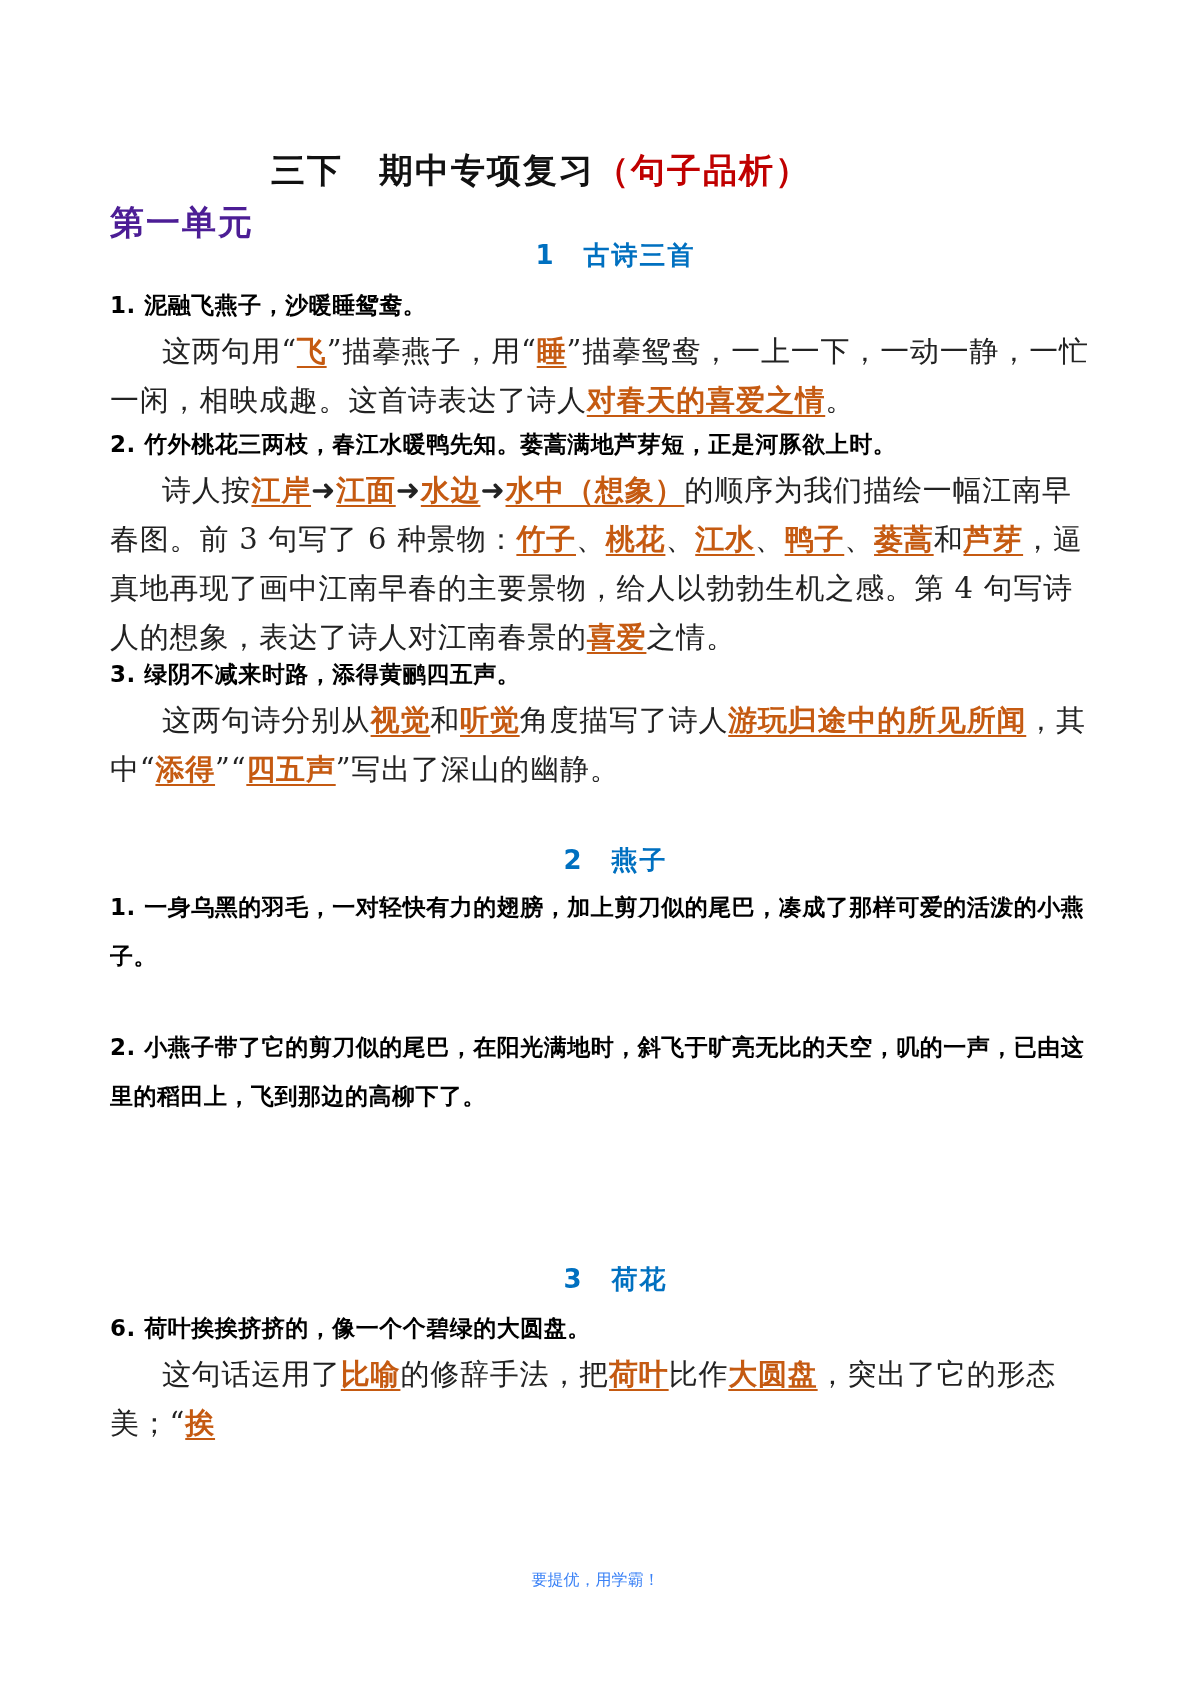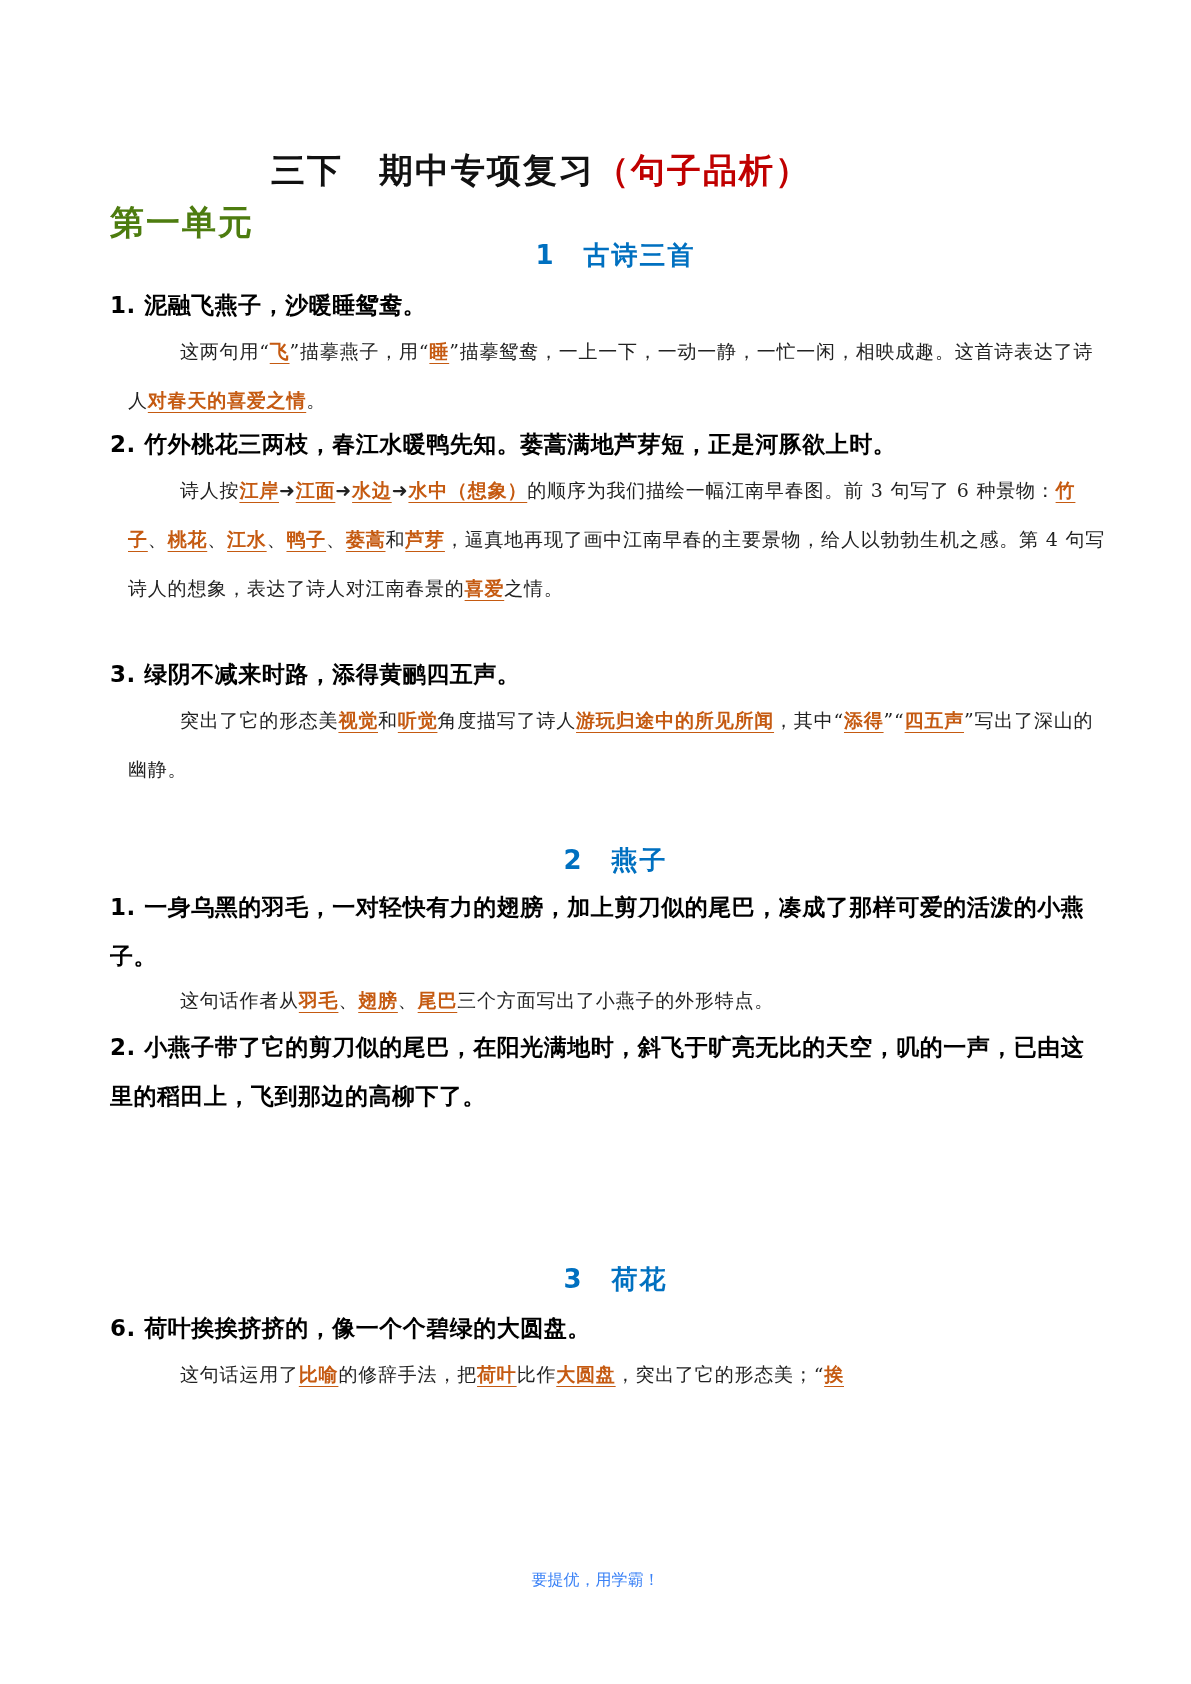--- a/index.html
+++ b/index.html
@@ -3,28 +3,28 @@
 <meta charset="utf-8">
 <style>
   html, body { margin: 0; padding: 0; background: #ffffff; }
   body { width: 1191px; height: 1684px; position: relative; overflow: hidden;
          font-family: "DejaVu Serif", "Liberation Serif", serif; color: #111; }
   .page { position: absolute; left: 0; top: 0; width: 1191px; height: 1684px; }
   .title { position: absolute; top: 148px; left: 0; width: 1082px; text-align: center;
            font-size: 34px; font-weight: bold; letter-spacing: 2px; color: #111; }
   .title .red { color: #c00000; }
   .unit { position: absolute; top: 200px; left: 110px; font-size: 34px; font-weight: bold;
-          color: #4d7c0f; letter-spacing: 2px; }
+          color: #4c1d95; letter-spacing: 2px; }
   .lesson { position: absolute; left: 0; width: 1191px; text-align: center;
             font-family: "DejaVu Sans", "Liberation Sans", sans-serif;
             font-size: 26px; font-weight: bold; color: #0070c0; letter-spacing: 2px; padding-left: 20px; }
   .q { position: absolute; left: 110px; width: 980px;
        font-family: "DejaVu Sans", "Liberation Sans", sans-serif;
        font-size: 23px; font-weight: bold; line-height: 49px; color: #000000; letter-spacing: 0.5px; }
-  .a { position: absolute; left: 128px; width: 980px; font-size: 19px; line-height: 49px;
+  .a { position: absolute; left: 110px; width: 980px; font-size: 29px; line-height: 49px;
        color: #222; text-indent: 52px; letter-spacing: 0.8px; }
   .hl { color: #c55a11; font-weight: bold; text-decoration: underline;
         text-decoration-color: #c55a11; text-underline-offset: 5px; }
   .footer { position: absolute; top: 1570px; left: 0; width: 1191px; text-align: center;
             font-size: 16px; color: #3b82f6; }
 </style>
 </head>
 <body>
 
 <div class="page">
@@ -32,25 +32,24 @@
     <span>三下　期中专项复习</span><span class="red">（句子品析）</span>
   </div>
   <div class="unit">第一单元</div>
 
   <div class="lesson" style="top:238px">1　古诗三首</div>
   <div class="q" style="top:281px">1. 泥融飞燕子，沙暖睡鸳鸯。</div>
   <div class="a" style="top:327px"><span>这两句用“</span><span class="hl">飞</span><span>”描摹燕子，用“</span><span class="hl">睡</span><span>”描摹鸳鸯，一上一下，一动一静，一忙一闲，相映成趣。这首诗表达了诗人</span><span class="hl">对春天的喜爱之情</span><span>。</span></div>
   <div class="q" style="top:420px">2. 竹外桃花三两枝，春江水暖鸭先知。蒌蒿满地芦芽短，正是河豚欲上时。</div>
   <div class="a" style="top:466px"><span>诗人按</span><span class="hl">江岸</span><span>➜</span><span class="hl">江面</span><span>➜</span><span class="hl">水边</span><span>➜</span><span class="hl">水中（想象）</span><span>的顺序为我们描绘一幅江南早春图。前 3 句写了 6 种景物：</span><span class="hl">竹子</span><span>、</span><span class="hl">桃花</span><span>、</span><span class="hl">江水</span><span>、</span><span class="hl">鸭子</span><span>、</span><span class="hl">蒌蒿</span><span>和</span><span class="hl">芦芽</span><span>，逼真地再现了画中江南早春的主要景物，给人以勃勃生机之感。第 4 句写诗人的想象，表达了诗人对江南春景的</span><span class="hl">喜爱</span><span>之情。</span></div>
   <div class="q" style="top:650px">3. 绿阴不减来时路，添得黄鹂四五声。</div>
-  <div class="a" style="top:696px"><span>突出了它的形态美</span><span class="hl">视觉</span><span>和</span><span class="hl">听觉</span><span>角度描写了诗人</span><span class="hl">游玩归途中的所见所闻</span><span>，其中“</span><span class="hl">添得</span><span>”“</span><span class="hl">四五声</span><span>”写出了深山的幽静。</span></div>
+  <div class="a" style="top:696px"><span>这两句诗分别从</span><span class="hl">视觉</span><span>和</span><span class="hl">听觉</span><span>角度描写了诗人</span><span class="hl">游玩归途中的所见所闻</span><span>，其中“</span><span class="hl">添得</span><span>”“</span><span class="hl">四五声</span><span>”写出了深山的幽静。</span></div>
 
   <div class="lesson" style="top:843px">2　燕子</div>
   <div class="q" style="top:883px">1. 一身乌黑的羽毛，一对轻快有力的翅膀，加上剪刀似的尾巴，凑成了那样可爱的活泼的小燕子。</div>
-  <div class="a" style="top:976px"><span>这句话作者从</span><span class="hl">羽毛</span><span>、</span><span class="hl">翅膀</span><span>、</span><span class="hl">尾巴</span><span>三个方面写出了小燕子的外形特点。</span></div>
   <div class="q" style="top:1023px">2. 小燕子带了它的剪刀似的尾巴，在阳光满地时，斜飞于旷亮无比的天空，叽的一声，已由这里的稻田上，飞到那边的高柳下了。</div>
 
   <div class="lesson" style="top:1262px">3　荷花</div>
   <div class="q" style="top:1304px">6. 荷叶挨挨挤挤的，像一个个碧绿的大圆盘。</div>
   <div class="a" style="top:1350px"><span>这句话运用了</span><span class="hl">比喻</span><span>的修辞手法，把</span><span class="hl">荷叶</span><span>比作</span><span class="hl">大圆盘</span><span>，突出了它的形态美；“</span><span class="hl">挨</span></div>
 
   <div class="footer">要提优，用学霸！</div>
 </div>
 
 </body></html>

